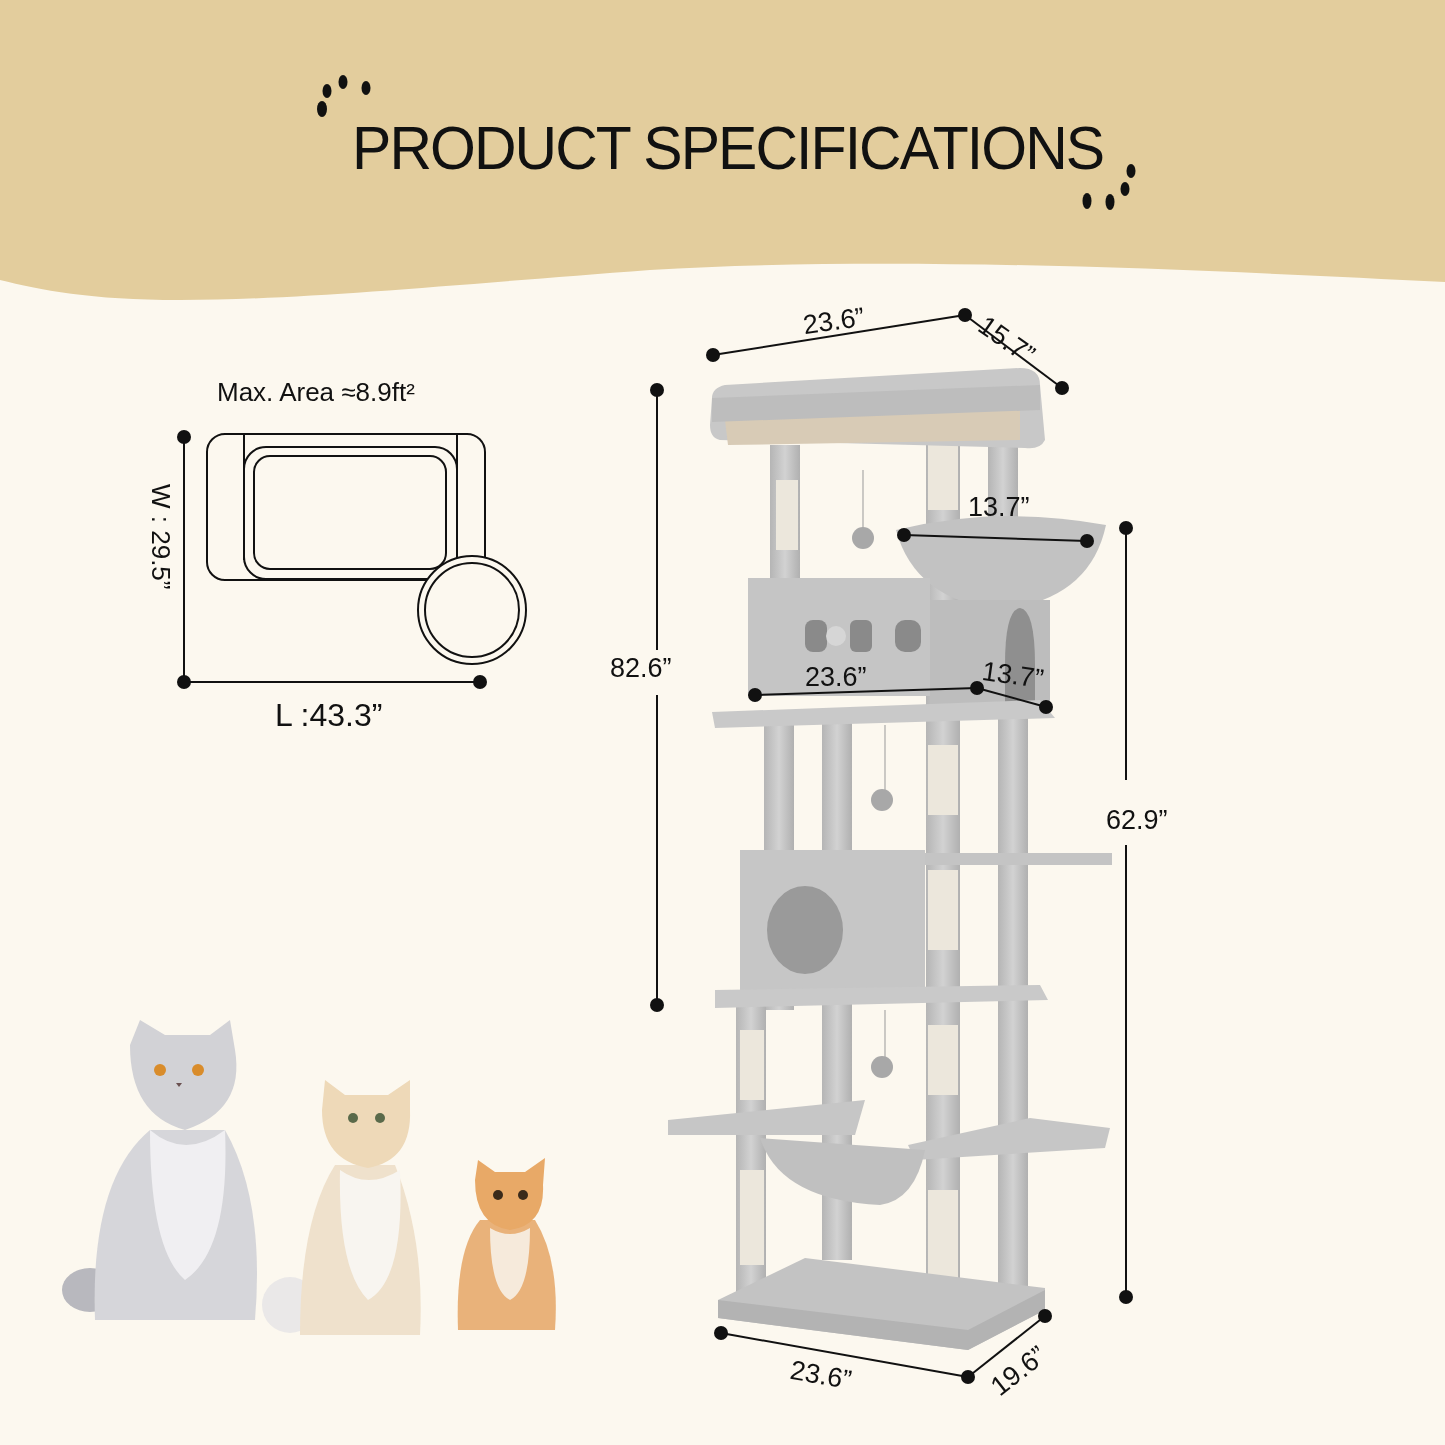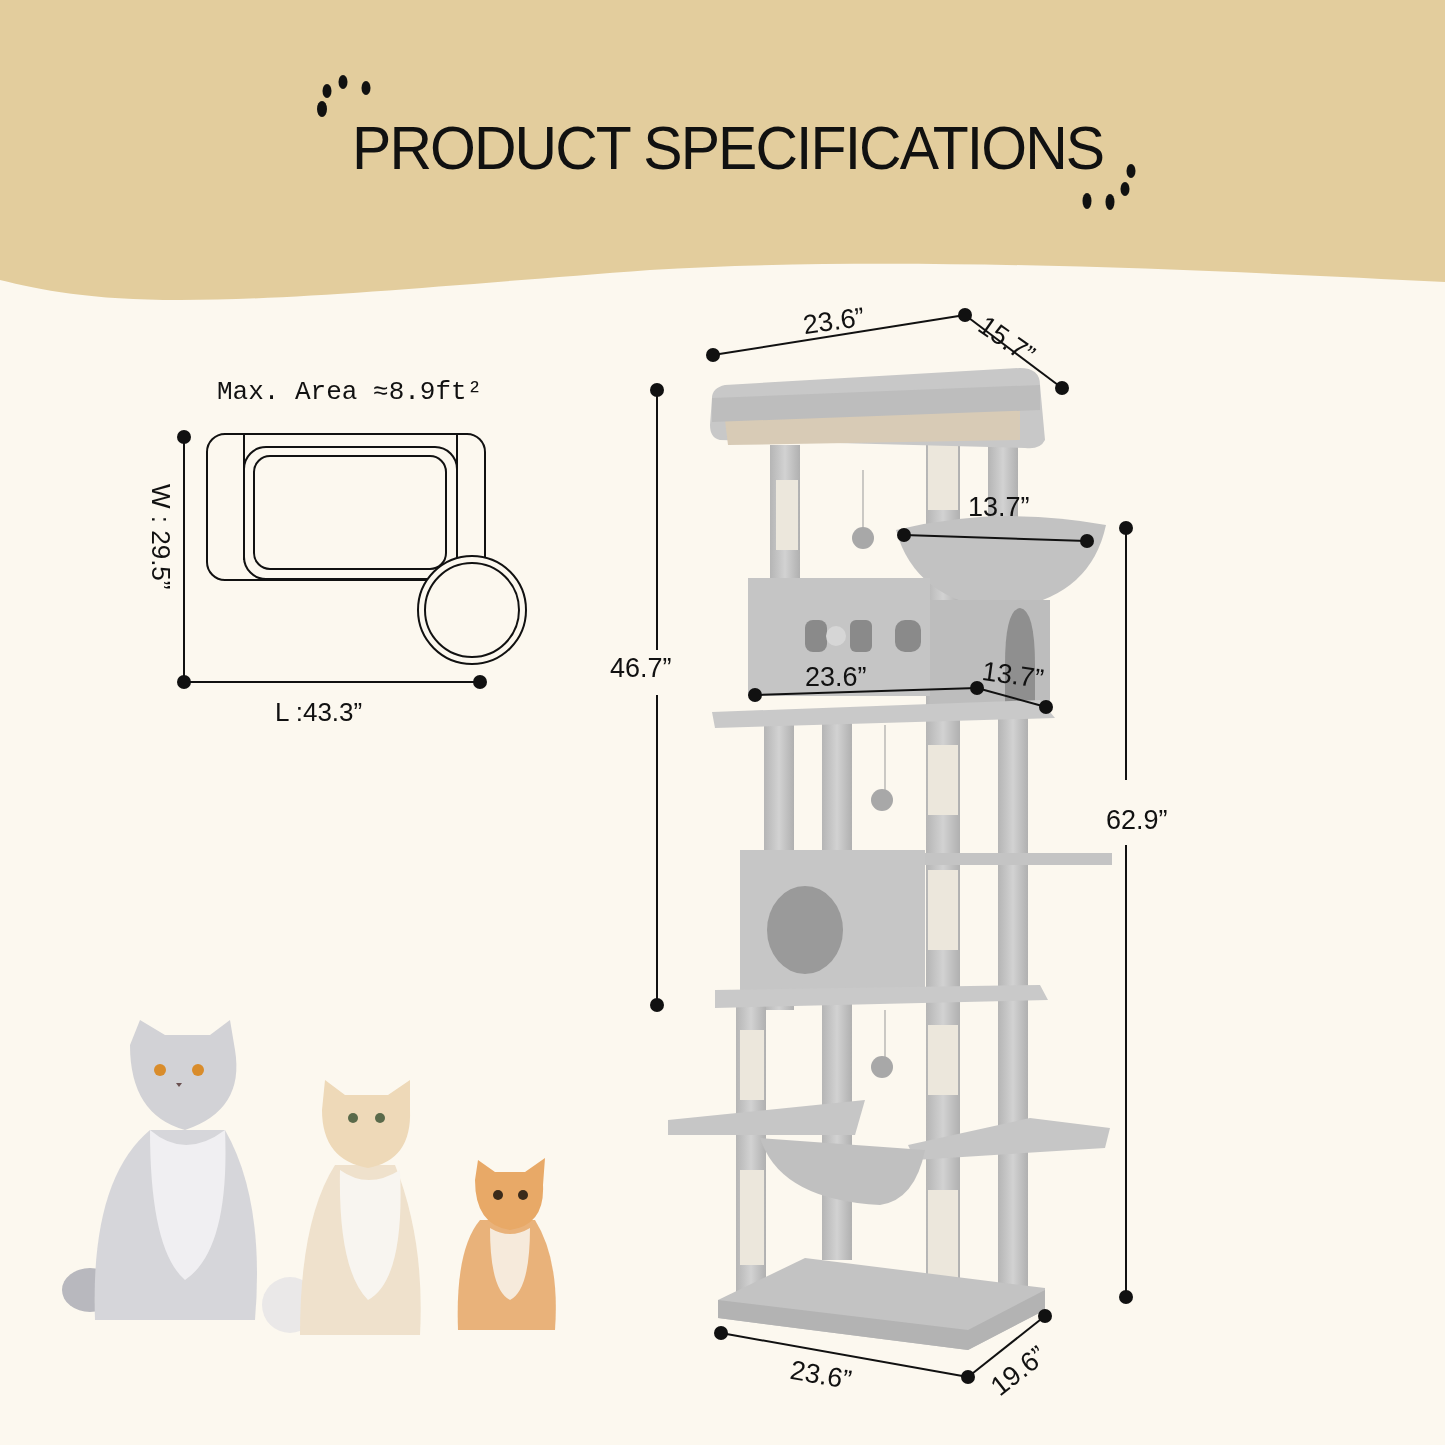--- a/index.html
+++ b/index.html
@@ -44,23 +44,23 @@
   <g stroke="#111" stroke-width="2">
     <line x1="184" y1="437" x2="184" y2="682"></line>
     <line x1="184" y1="682" x2="480" y2="682"></line>
   </g>
   <g fill="#111">
     <circle cx="184" cy="437" r="7"></circle>
     <circle cx="184" cy="682" r="7"></circle>
     <circle cx="480" cy="682" r="7"></circle>
   </g>
 </svg>
-<div class="lbl" style="left:217px;top:377px;font-size:26px;font-family:Liberation Mono, monospace;">Max. Area ≈8.9ft²</div>
+<div class="lbl" style="left:217px;top:377px;font-size:26px;">Max. Area ≈8.9ft²</div>
 <div class="lbl" style="left:128px;top:540px;transform:rotate(90deg);transform-origin:left top;left:176px;top:484px;font-size:26px;">W : 29.5”</div>
-<div class="lbl" style="left:275px;top:697px;font-size:26px;text-align:right;">L :43.3”</div>
+<div class="lbl" style="left:275px;top:697px;font-size:32px;text-align:right;">L :43.3”</div>
 
 <svg width="1445" height="1445">
   <defs>
     <linearGradient id="gp" x1="0" x2="1">
         <stop offset="0" stop-color="#b5b5b5"></stop>
         <stop offset="0.5" stop-color="#d2d2d2"></stop>
         <stop offset="1" stop-color="#b0b0b0"></stop>
       </linearGradient>
   </defs>
 
@@ -156,21 +156,21 @@
       <circle cx="968" cy="1377" r="7"></circle>
       <circle cx="1045" cy="1316" r="7"></circle>
   </g>
 </svg>
 
 <div class="lbl" style="left:803px;top:306px;transform:rotate(-8deg);">23.6”</div>
 <div class="lbl" style="left:990px;top:310px;transform:rotate(35deg);transform-origin:left top;">15.7”</div>
 <div class="lbl" style="left:968px;top:492px;">13.7”</div>
 <div class="lbl" style="left:805px;top:662px;">23.6”</div>
 <div class="lbl" style="left:982px;top:660px;transform:rotate(8deg);">13.7”</div>
-<div class="lbl" style="left:610px;top:653px;">46.7”</div>
+<div class="lbl" style="left:610px;top:653px;">82.6”</div>
 <div class="lbl" style="left:1106px;top:805px;text-align:right;">62.9”</div>
 <div class="lbl" style="left:790px;top:1360px;transform:rotate(10deg);">23.6”</div>
 <div class="lbl" style="left:985px;top:1378px;transform:rotate(-38deg);transform-origin:left top;">19.6”</div>
 
 <svg width="1445" height="1445">
   <g>
     <ellipse cx="90" cy="1290" rx="28" ry="22" fill="#b8b8be"></ellipse>
     <path d="M95 1320 Q90 1180 150 1130 L225 1130 Q265 1200 255 1320 Z" fill="#d6d6da"></path>
     <path d="M130 1045 L140 1020 L165 1035 L210 1035 L230 1020 L235 1050 Q245 1110 185 1130 Q130 1115 130 1045 Z" fill="#d2d2d6"></path>
     <path d="M150 1130 Q185 1160 225 1130 Q230 1250 185 1280 Q150 1250 150 1130 Z" fill="#f0eff2"></path>

